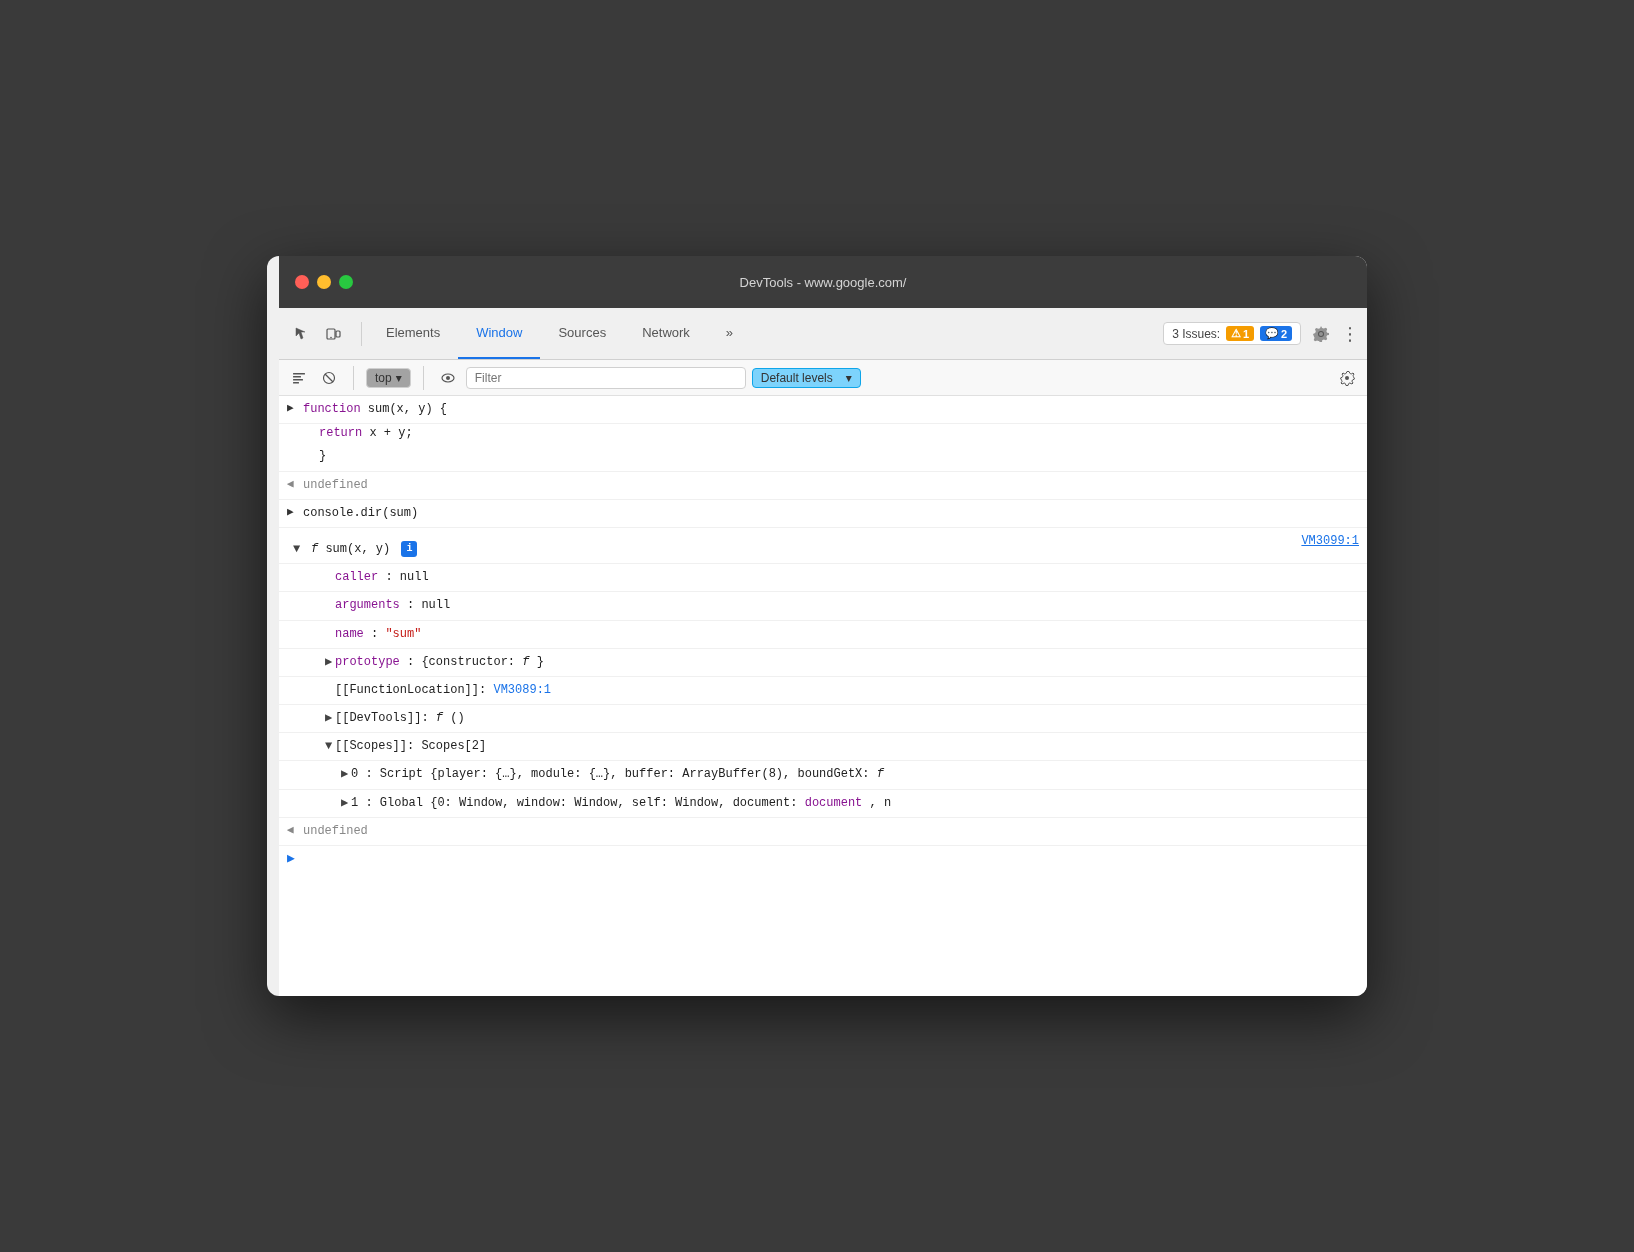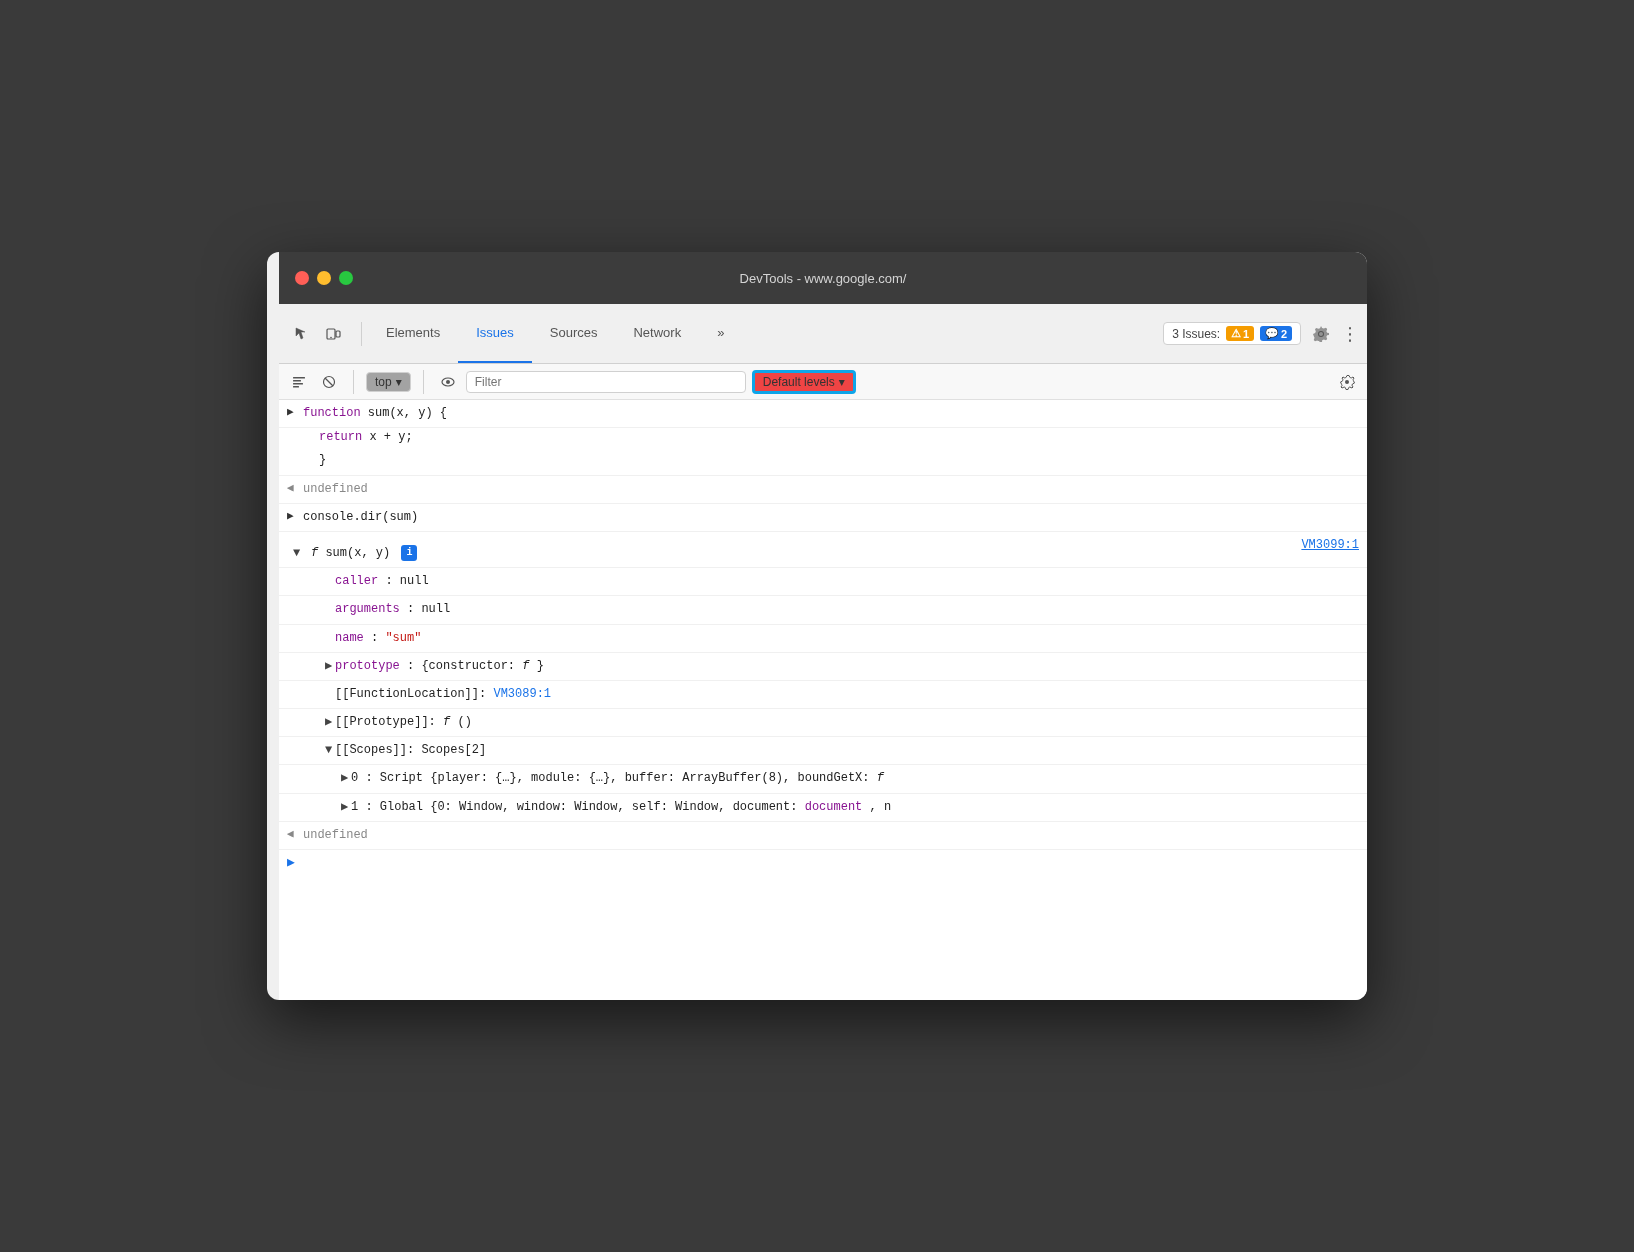--- a/index.html
+++ b/index.html
@@ -46,21 +46,21 @@
       transform: translateX(-50%);
       color: #d4d4d4;
       font-size: 13px;
       font-weight: 500;
     }
     .toolbar {
       background: #f0f0f0;
       border-bottom: 1px solid #d0d0d0;
       display: flex;
       align-items: center;
-      height: 60px;
+      height: 52px;
       padding: 0 8px;
     }
     .toolbar-icons {
       display: flex;
       align-items: center;
       gap: 4px;
       margin-right: 8px;
     }
     .toolbar-icon-btn {
       width: 28px;
@@ -183,29 +183,29 @@
       flex: 1;
       max-width: 280px;
       border: 1px solid #d0d0d0;
       border-radius: 4px;
       padding: 3px 8px;
       font-size: 12px;
       background: white;
       outline: none;
     }
     .level-select {
-      background: #ef4444;
-      border: 3px solid #0ea5e9;
+      background: #7dd3fc;
+      border: 1px solid #0ea5e9;
       border-radius: 4px;
       padding: 2px 8px;
       font-size: 12px;
       cursor: pointer;
       display: flex;
       align-items: center;
-      gap: 4px;
+      gap: 13px;
       color: #333;
     }
     .console-settings {
       margin-left: auto;
       width: 24px;
       height: 24px;
       display: flex;
       align-items: center;
       justify-content: center;
       cursor: pointer;
@@ -308,21 +308,21 @@
           <circle cx="6" cy="11.5" r="0.8" fill="#555"></circle>
         </svg>
       </button>
     </div>
     <div class="toolbar-divider"></div>
     <div class="tabs">
       <div class="tab">
         <span>Elements</span>
       </div>
       <div class="tab active">
-        <span>Issues</span>
+        <span>Window</span>
       </div>
       <div class="tab">
         <span>Sources</span>
       </div>
       <div class="tab">
         <span>Network</span>
       </div>
       <div class="tab">
         <span>»</span>
       </div>
@@ -451,21 +451,21 @@
       <span class="black">}</span>
     </div>
 
     <div class="console-entry indent2">
       <span class="black">[[FunctionLocation]]: </span>
       <span class="link">VM3089:1</span>
     </div>
 
     <div class="console-entry indent2">
       <span class="chevron-right" style="position:absolute;left:46px;top:4px;">▶</span>
-      <span class="black">[[Prototype]]: </span>
+      <span class="black">[[DevTools]]: </span>
       <span class="fn-italic"><em>f</em></span>
       <span class="black"> ()</span>
     </div>
 
     <div class="console-entry indent2">
       <span class="chevron-down" style="position:absolute;left:46px;top:4px;">▼</span>
       <span class="black">[[Scopes]]: Scopes[2]</span>
     </div>
 
     <div class="console-entry indent3">

